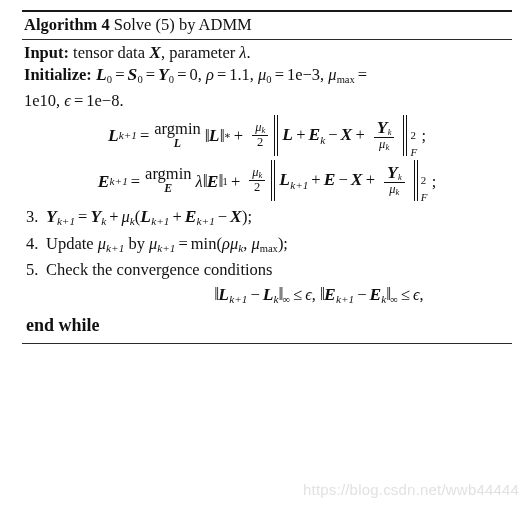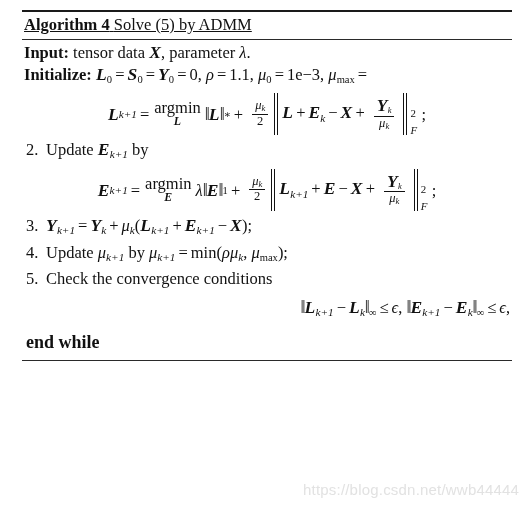--- a/index.html
+++ b/index.html
@@ -34,21 +34,20 @@
     height: 0;
     font-size: 0;
     line-height: 0;
   }
 
   .algo-title {
     font-size: 16.5px;
     line-height: 22px;
     padding: 2px 2px 3px 2px;
     white-space: nowrap;
-    text-decoration: underline;
   }
   .algo-title .bf { font-weight: bold; }
 
   .algo-body {
     padding: 2px 2px 4px 2px;
     font-size: 16.5px;
     line-height: 21.5px;
   }
 
   .line { white-space: nowrap; }
@@ -196,23 +195,23 @@
     position: relative;
     top: 0.02em;
   }
 
   .conv-block {
     margin: 3px 0 2px 0;
   }
   .conv-line {
     display: block;
     white-space: nowrap;
-    text-align: right;
+    text-align: center;
     padding-left: 104px;
-    line-height: 28px;
+    line-height: 21px;
     font-size: 16.5px;
   }
 
   .endwhile {
     font-size: 18px;
     line-height: 21px;
     padding: 3px 2px 3px 2px;
   }
 
   #watermark {
@@ -251,20 +250,24 @@
     </div>
 
     <div class="line">
       <span class="bf">Initialize:</span>
       <span class="cal">L</span><span class="subrm">0</span><span class="op rm">=</span><span class="cal">S</span><span class="subrm">0</span><span class="op rm">=</span><span class="cal">Y</span><span class="subrm">0</span><span class="op rm">=</span><span class="rm">0</span>,
       <span class="it">ρ</span><span class="op rm">=</span><span class="rm">1.1</span>,
       <span class="it">μ</span><span class="subrm">0</span><span class="op rm">=</span><span class="rm">1e−3</span>,
       <span class="it">μ</span><span class="subrm">max</span><span class="op rm">=</span>
     </div>
 
+    <div class="line">
+      <span class="rm">1e10</span>,
+      <span class="it">ϵ</span><span class="op rm">=</span><span class="rm">1e−8.</span>
+    </div>
 
 
 
     <div class="display-eq">
       <span class="cal">L</span>
         <span class="sub">k+1</span>
       <span class="op rm">=</span>
       <span class="argmin">
         <span class="aop">argmin</span>
         <span class="alim cal">L</span>
@@ -286,25 +289,20 @@
         <span class="dbar-r"></span>
         <span class="bar-script">
           <span class="s-sup">2</span>
           <span class="s-sub">F</span>
         </span>
         <span class="bar-script-pad"></span>
       </span>
       <span class="rm">;</span>
     </div>
 
-    <div class="step">
-      <span class="step-num">2.</span><span>Update</span>
-      <span class="cal">E</span><span class="sub">k+1</span>
-      <span>by</span>
-    </div>
 
     <div class="display-eq">
       <span class="cal">E</span>
         <span class="sub">k+1</span>
       <span class="op rm">=</span>
       <span class="argmin">
         <span class="aop">argmin</span>
         <span class="alim cal">E</span>
       </span>
       <span class="it">λ</span>

